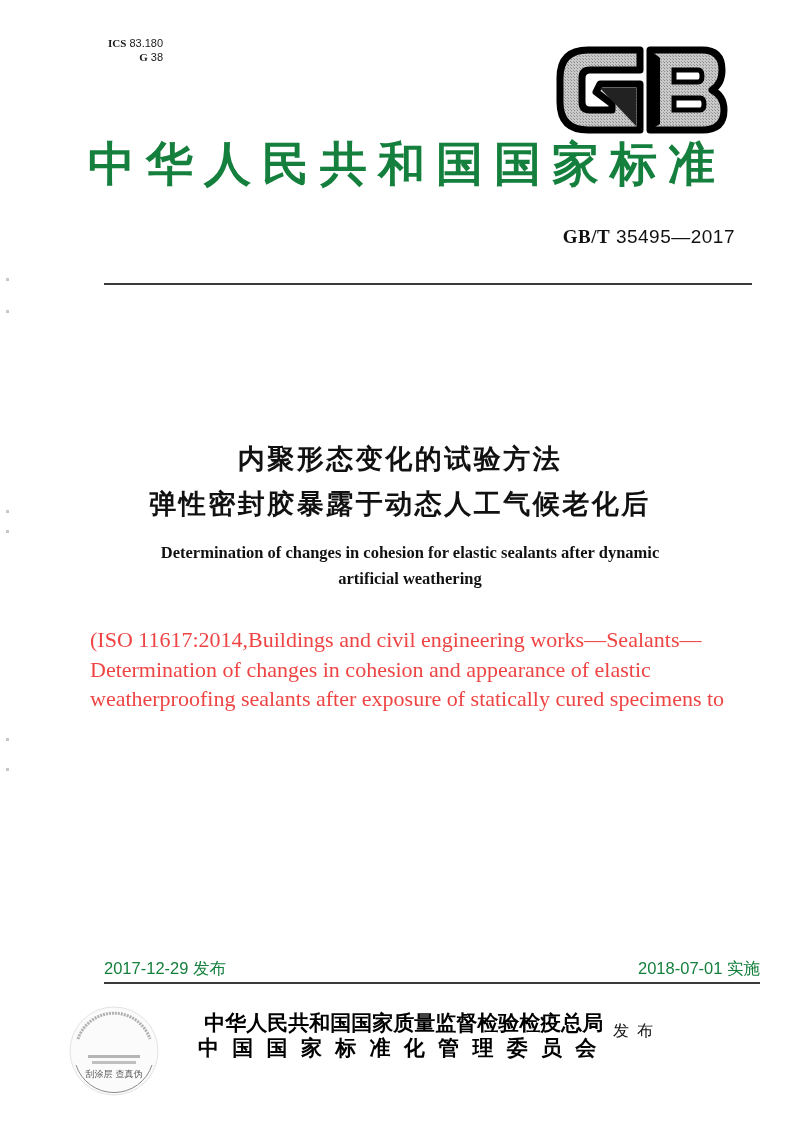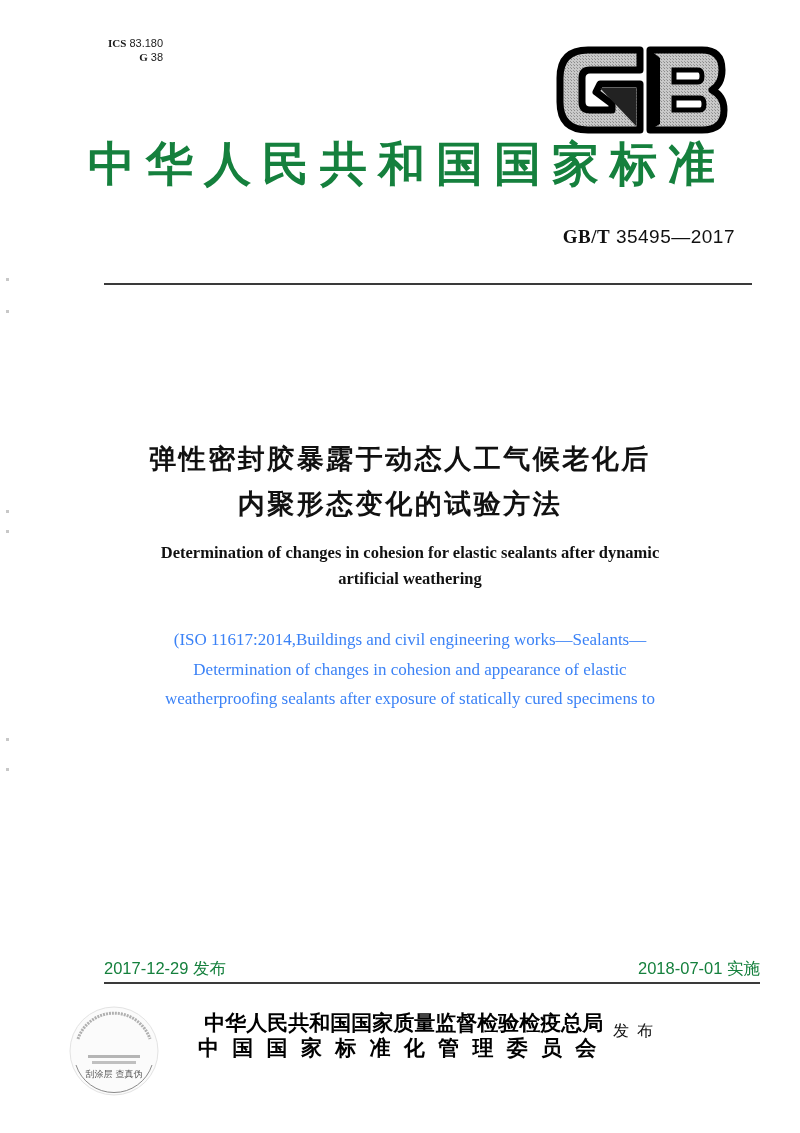--- a/index.html
+++ b/index.html
@@ -40,23 +40,23 @@
       color: #111;
     }
 
     .en-title {
       left: 100px; top: 540px; width: 620px; text-align: center;
       font-family: "Liberation Serif", serif; font-weight: bold;
       font-size: 16.5px; line-height: 26px; color: #111;
     }
 
     .iso-ref {
-      left: 90px; top: 625px; width: 640px; text-align: center;
+      left: 90px; top: 625px; width: 640px; text-align: left;
       font-family: "Liberation Serif", serif;
-      font-size: 17px; line-height: 29.5px; color: #3b82f6;
+      font-size: 22px; line-height: 29.5px; color: #ef4444;
     }
 
     .issue-date, .impl-date {
       top: 958px; font-family: "Liberation Sans", sans-serif; font-size: 16.5px; color: #15803d;
       white-space: nowrap;
     }
     .issue-date { left: 104px; }
     .impl-date { right: 40px; }
     .rule-bottom { left: 104px; top: 982px; width: 656px; height: 2px; background: #3a3a3a; }
 
@@ -112,22 +112,22 @@
 <div class="abs national-title">中华人民共和国国家标准</div>
 
 <div class="abs std-number">
   <span class="gbt">GB/T</span>
   <span>35495—2017</span>
 </div>
 
 <div class="abs rule-top"></div>
 
 <div class="abs cn-title">
+  <div>内聚形态变化的试验方法</div>
   <div>弹性密封胶暴露于动态人工气候老化后</div>
-  <div>内聚形态变化的试验方法</div>
 </div>
 
 <div class="abs en-title">
   <div>Determination of changes in cohesion for elastic sealants after dynamic</div>
   <div>artificial weathering</div>
 </div>
 
 <div class="abs iso-ref">
   <div>(ISO 11617:2014,Buildings and civil engineering works—Sealants—</div>
   <div>Determination of changes in cohesion and appearance of elastic</div>

